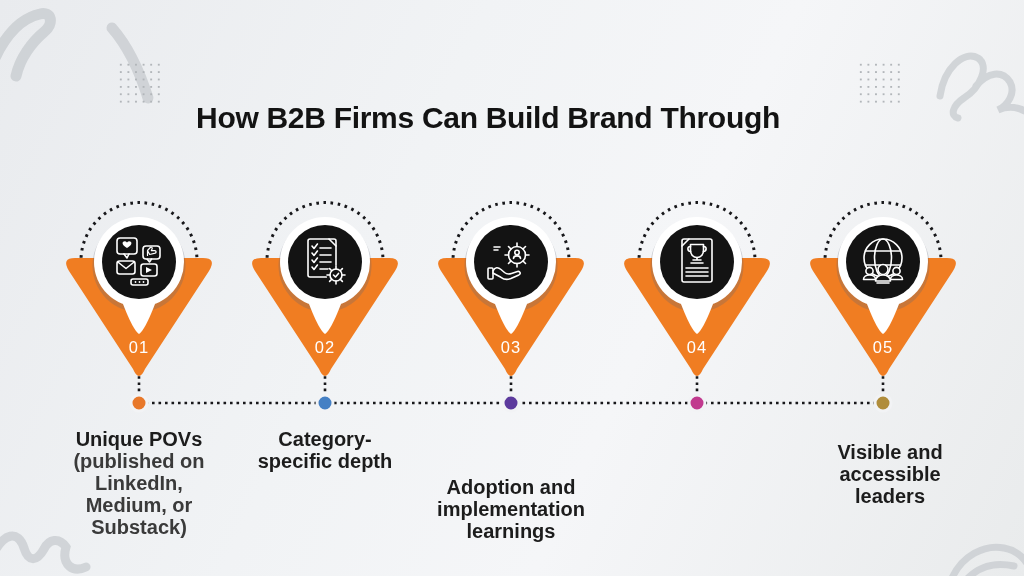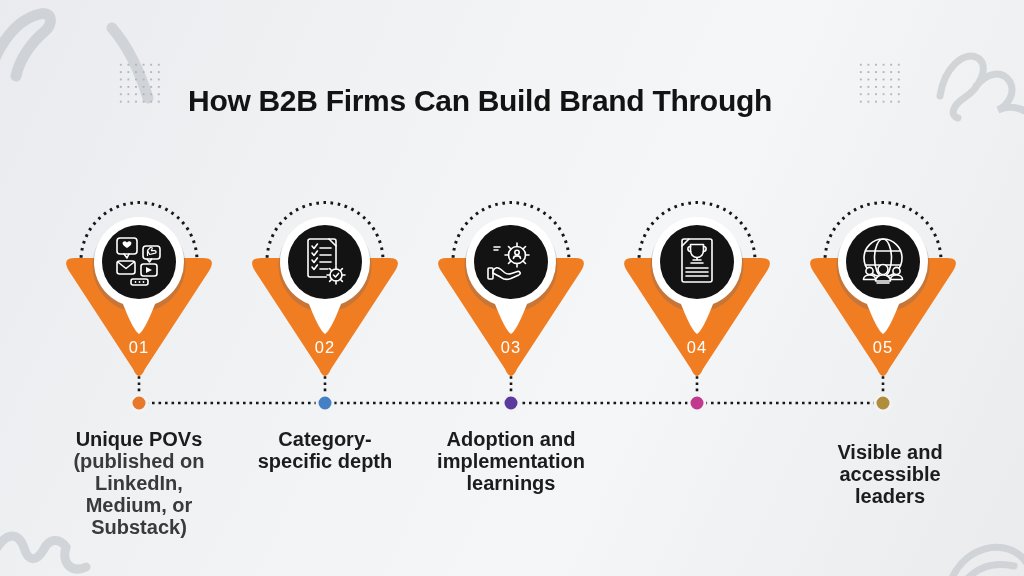--- a/index.html
+++ b/index.html
@@ -13,43 +13,43 @@
   
   .squiggle{position:absolute;left:0;top:0;pointer-events:none;}
   .dotgrid{
     position:absolute;width:47px;height:42px;
     background-image:radial-gradient(circle,#b2b6ba 1.1px,rgba(0,0,0,0) 1.35px);
     background-size:7.6px 7.4px;
   }
   .dotgrid.left{left:117px;top:61px;}
   .dotgrid.right{left:857px;top:61px;}
   
-  .title{position:absolute;top:82px;left:0;width:960px;text-align:center;
-    font-size:30px;line-height:37px;font-weight:700;letter-spacing:-0.3px;color:var(--title,#131313);}
+  .title{position:absolute;top:99px;left:0;width:960px;text-align:center;
+    font-size:30px;line-height:37px;font-weight:700;letter-spacing:-0.3px;color:var(--title,#131313);padding-left:8px;}
   
   .arc{fill:none;stroke:var(--dash,#17171a);stroke-width:3;stroke-dasharray:2.6 4.6;}
   .vline{stroke:var(--dash,#17171a);stroke-width:2.6;stroke-dasharray:2.6 3.6;}
   .hline{fill:none;stroke:var(--dash,#17171a);stroke-width:2.6;stroke-dasharray:2.6 3.9;}
   .tri{fill:var(--accent,#F07D22);}
   .pinshadow{fill:rgba(96,102,114,0.28);}
   .pin{fill:#ffffff;}
   .disc{fill:var(--disc,#131313);}
   .icon{fill:none;stroke:#ffffff;stroke-width:1.6;stroke-linecap:round;stroke-linejoin:round;}
   .fillw{fill:#ffffff;stroke:none;}
   .filld{fill:var(--disc,#131313);}
   .num{fill:#ffffff;font-family:"Liberation Sans",sans-serif;font-size:16.5px;font-weight:500;
     letter-spacing:1.2px;text-anchor:middle;}
   .dot{stroke:#f2f3f5;stroke-width:3;}
   
   .label{position:absolute;top:428px;text-align:center;font-size:20px;line-height:22px;
     font-weight:700;color:var(--label,#1c1c1c);}
   .sublabel{font-weight:700;color:#3a3a3a;}
   .lb1{left:59px;width:160px;}
   .lb2{left:250px;width:150px;}
-  .lb3{left:431px;width:160px;}
+  .lb3{left:431px;width:160px;margin-top:48px;}
   .lb4{left:617px;width:160px;}
   .lb5{left:830px;width:120px;margin-top:13px;}
 </style>
 </head>
 <body>
 
 <div class="canvas">
 
   <svg class="squiggle" width="1024" height="576" viewBox="0 0 1024 576">
     <g fill="none" stroke="#c7cbcf" stroke-linecap="round" opacity="0.75">

